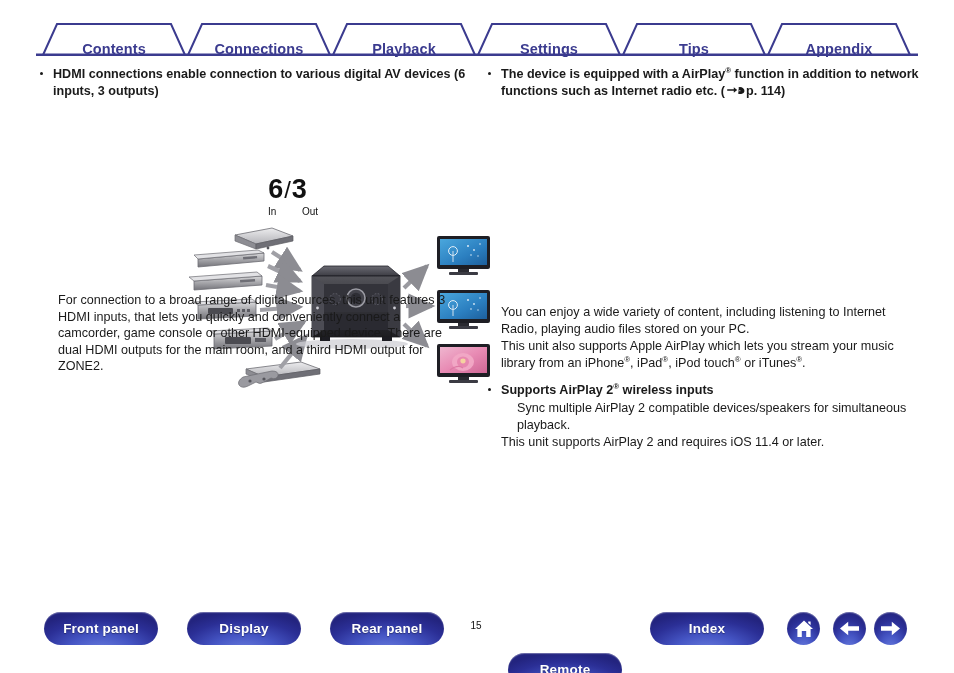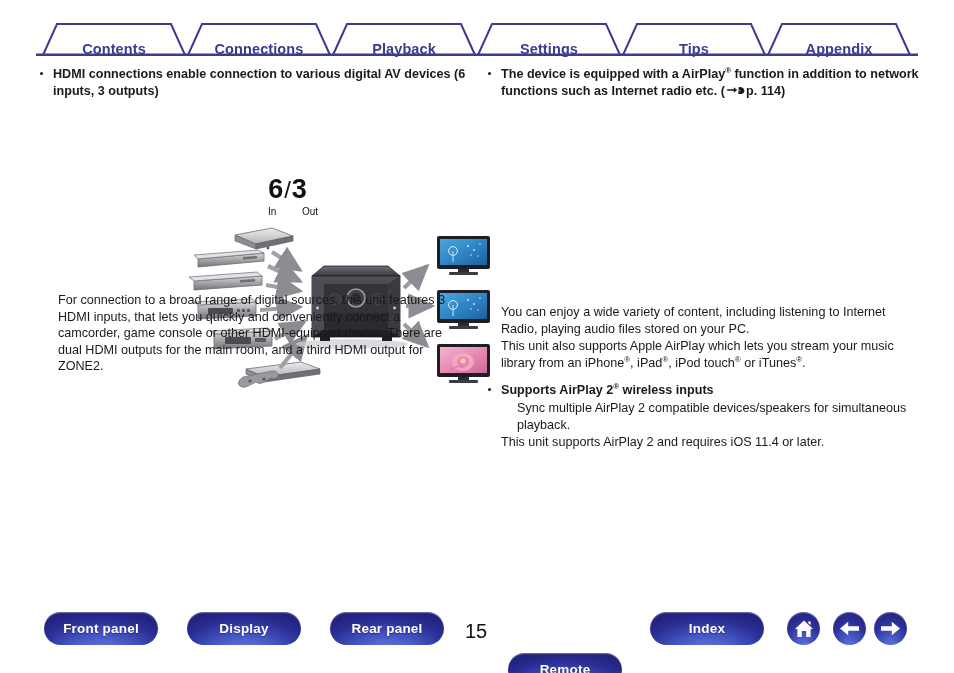--- a/index.html
+++ b/index.html
@@ -136,21 +136,21 @@
     background:
       radial-gradient(ellipse 80% 120% at 50% 118%, #6a7ede 0%, #4555c4 40%, #2b2f96 76%, #23247f 100%);
     box-shadow: inset 0 1px 1px rgba(255,255,255,.35);
     display: flex; align-items: center; justify-content: center;
   }
   #pagenum {
     position: absolute;
     left: 454px; top: 8px;
     width: 44px;
     text-align: center;
-    font-size: 20px;
+    font-size: 10px;
     color: #111;
   }
 </style>
 </head>
 <body>
 
 <div id="page">
 
   <div id="tabbar">
     <svg width="954" height="38" viewBox="0 0 954 38">

